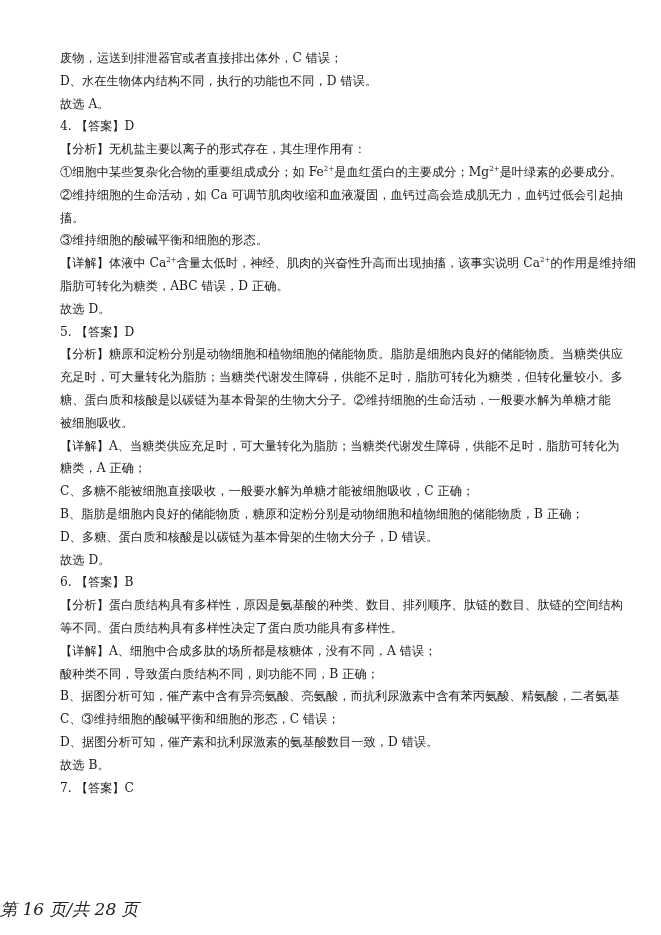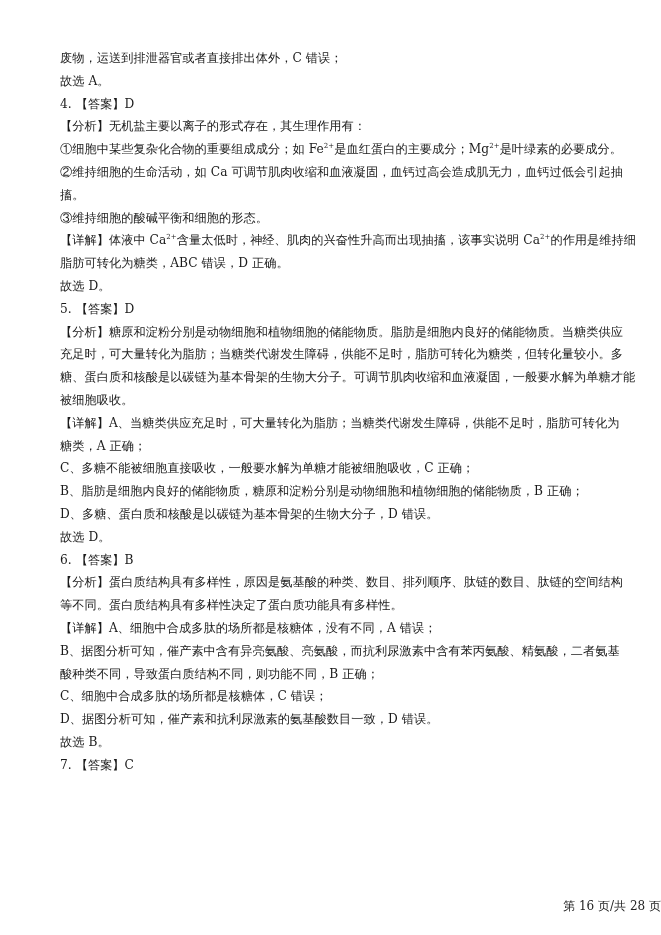--- a/index.html
+++ b/index.html
@@ -3,54 +3,55 @@
 <meta charset="utf-8">
 <style>
   html, body { margin: 0; padding: 0; background: #ffffff; }
   body { width: 661px; height: 935px; position: relative; overflow: hidden;
          font-family: "DejaVu Serif", "Liberation Serif", serif; color: #1a1a1a; }
   .page { position: absolute; left: 0; top: 0; width: 661px; height: 840px; background: #fff; }
   .content { position: absolute; left: 60px; top: 47px; width: 540px; }
   .line { font-size: 12.2px; line-height: 22.8px; height: 22.8px; white-space: nowrap; overflow: visible; letter-spacing: 0.05px; }
   .tag { font-weight: normal; }
   sup { font-size: 7px; line-height: 0; vertical-align: 5px; }
-  .footer { position: absolute; left: 0; width: 661px; top: 898px; text-align: right; font-size: 12px; color: #222; }
+  .footer { position: absolute; left: 0; width: 661px; top: 898px; text-align: left; font-size: 17px; color: #222; font-style: italic; }
 </style>
 </head>
 <body>
 
 <div class="page">
   <div class="content" id="doc-body">
       <div class="line"><span>废物，运送到排泄器官或者直接排出体外，C 错误；</span></div>
+      <div class="line"><span>D、水在生物体内结构不同，执行的功能也不同，D 错误。</span></div>
       <div class="line"><span>故选 A。</span></div>
       <div class="line"><span>4. </span><span class="tag">【答案】</span><span>D</span></div>
       <div class="line"><span class="tag">【分析】</span><span>无机盐主要以离子的形式存在，其生理作用有：</span></div>
       <div class="line"><span>①细胞中某些复杂化合物的重要组成成分；如 Fe</span><sup>2+</sup><span>是血红蛋白的主要成分；Mg</span><sup>2+</sup><span>是叶绿素的必要成分。</span></div>
       <div class="line"><span>②维持细胞的生命活动，如 Ca 可调节肌肉收缩和血液凝固，血钙过高会造成肌无力，血钙过低会引起抽</span></div>
       <div class="line"><span>搐。</span></div>
       <div class="line"><span>③维持细胞的酸碱平衡和细胞的形态。</span></div>
       <div class="line"><span class="tag">【详解】</span><span>体液中 Ca</span><sup>2+</sup><span>含量太低时，神经、肌肉的兴奋性升高而出现抽搐，该事实说明 Ca</span><sup>2+</sup><span>的作用是维持细</span></div>
       <div class="line"><span>脂肪可转化为糖类，ABC 错误，D 正确。</span></div>
       <div class="line"><span>故选 D。</span></div>
       <div class="line"><span>5. </span><span class="tag">【答案】</span><span>D</span></div>
       <div class="line"><span class="tag">【分析】</span><span>糖原和淀粉分别是动物细胞和植物细胞的储能物质。脂肪是细胞内良好的储能物质。当糖类供应</span></div>
       <div class="line"><span>充足时，可大量转化为脂肪；当糖类代谢发生障碍，供能不足时，脂肪可转化为糖类，但转化量较小。多</span></div>
-      <div class="line"><span>糖、蛋白质和核酸是以碳链为基本骨架的生物大分子。可调节肌肉收缩和血液凝固，一般要水解为单糖才能</span></div>
+      <div class="line"><span>糖、蛋白质和核酸是以碳链为基本骨架的生物大分子。②维持细胞的生命活动，一般要水解为单糖才能</span></div>
       <div class="line"><span>被细胞吸收。</span></div>
       <div class="line"><span class="tag">【详解】</span><span>A、当糖类供应充足时，可大量转化为脂肪；当糖类代谢发生障碍，供能不足时，脂肪可转化为</span></div>
       <div class="line"><span>糖类，A 正确；</span></div>
       <div class="line"><span>C、多糖不能被细胞直接吸收，一般要水解为单糖才能被细胞吸收，C 正确；</span></div>
       <div class="line"><span>B、脂肪是细胞内良好的储能物质，糖原和淀粉分别是动物细胞和植物细胞的储能物质，B 正确；</span></div>
       <div class="line"><span>D、多糖、蛋白质和核酸是以碳链为基本骨架的生物大分子，D 错误。</span></div>
       <div class="line"><span>故选 D。</span></div>
       <div class="line"><span>6. </span><span class="tag">【答案】</span><span>B</span></div>
       <div class="line"><span class="tag">【分析】</span><span>蛋白质结构具有多样性，原因是氨基酸的种类、数目、排列顺序、肽链的数目、肽链的空间结构</span></div>
       <div class="line"><span>等不同。蛋白质结构具有多样性决定了蛋白质功能具有多样性。</span></div>
       <div class="line"><span class="tag">【详解】</span><span>A、细胞中合成多肽的场所都是核糖体，没有不同，A 错误；</span></div>
+      <div class="line"><span>酸种类不同，导致蛋白质结构不同，则功能不同，B 正确；</span></div>
       <div class="line"><span>B、据图分析可知，催产素中含有异亮氨酸、亮氨酸，而抗利尿激素中含有苯丙氨酸、精氨酸，二者氨基</span></div>
-      <div class="line"><span>酸种类不同，导致蛋白质结构不同，则功能不同，B 正确；</span></div>
-      <div class="line"><span>C、细胞中合成多肽的场所都是核糖体，C 错误；</span></div>
+      <div class="line"><span>C、③维持细胞的酸碱平衡和细胞的形态，C 错误；</span></div>
       <div class="line"><span>D、据图分析可知，催产素和抗利尿激素的氨基酸数目一致，D 错误。</span></div>
       <div class="line"><span>故选 B。</span></div>
       <div class="line"><span>7. </span><span class="tag">【答案】</span><span>C</span></div>
     </div>
   <div class="footer">第 16 页/共 28 页</div>
 </div>
 
 </body></html>

